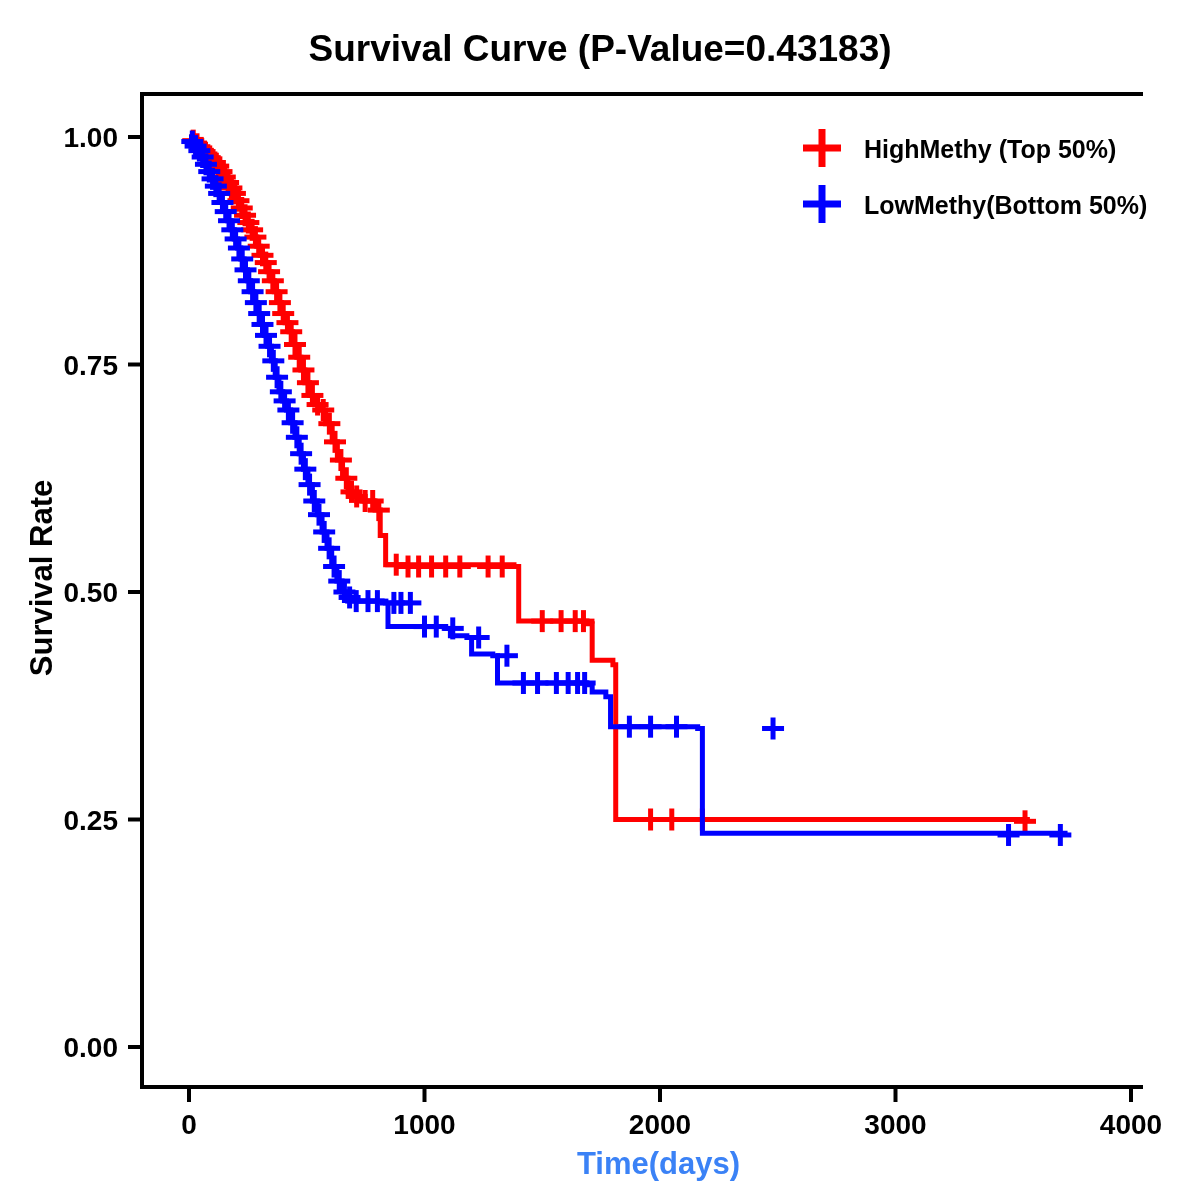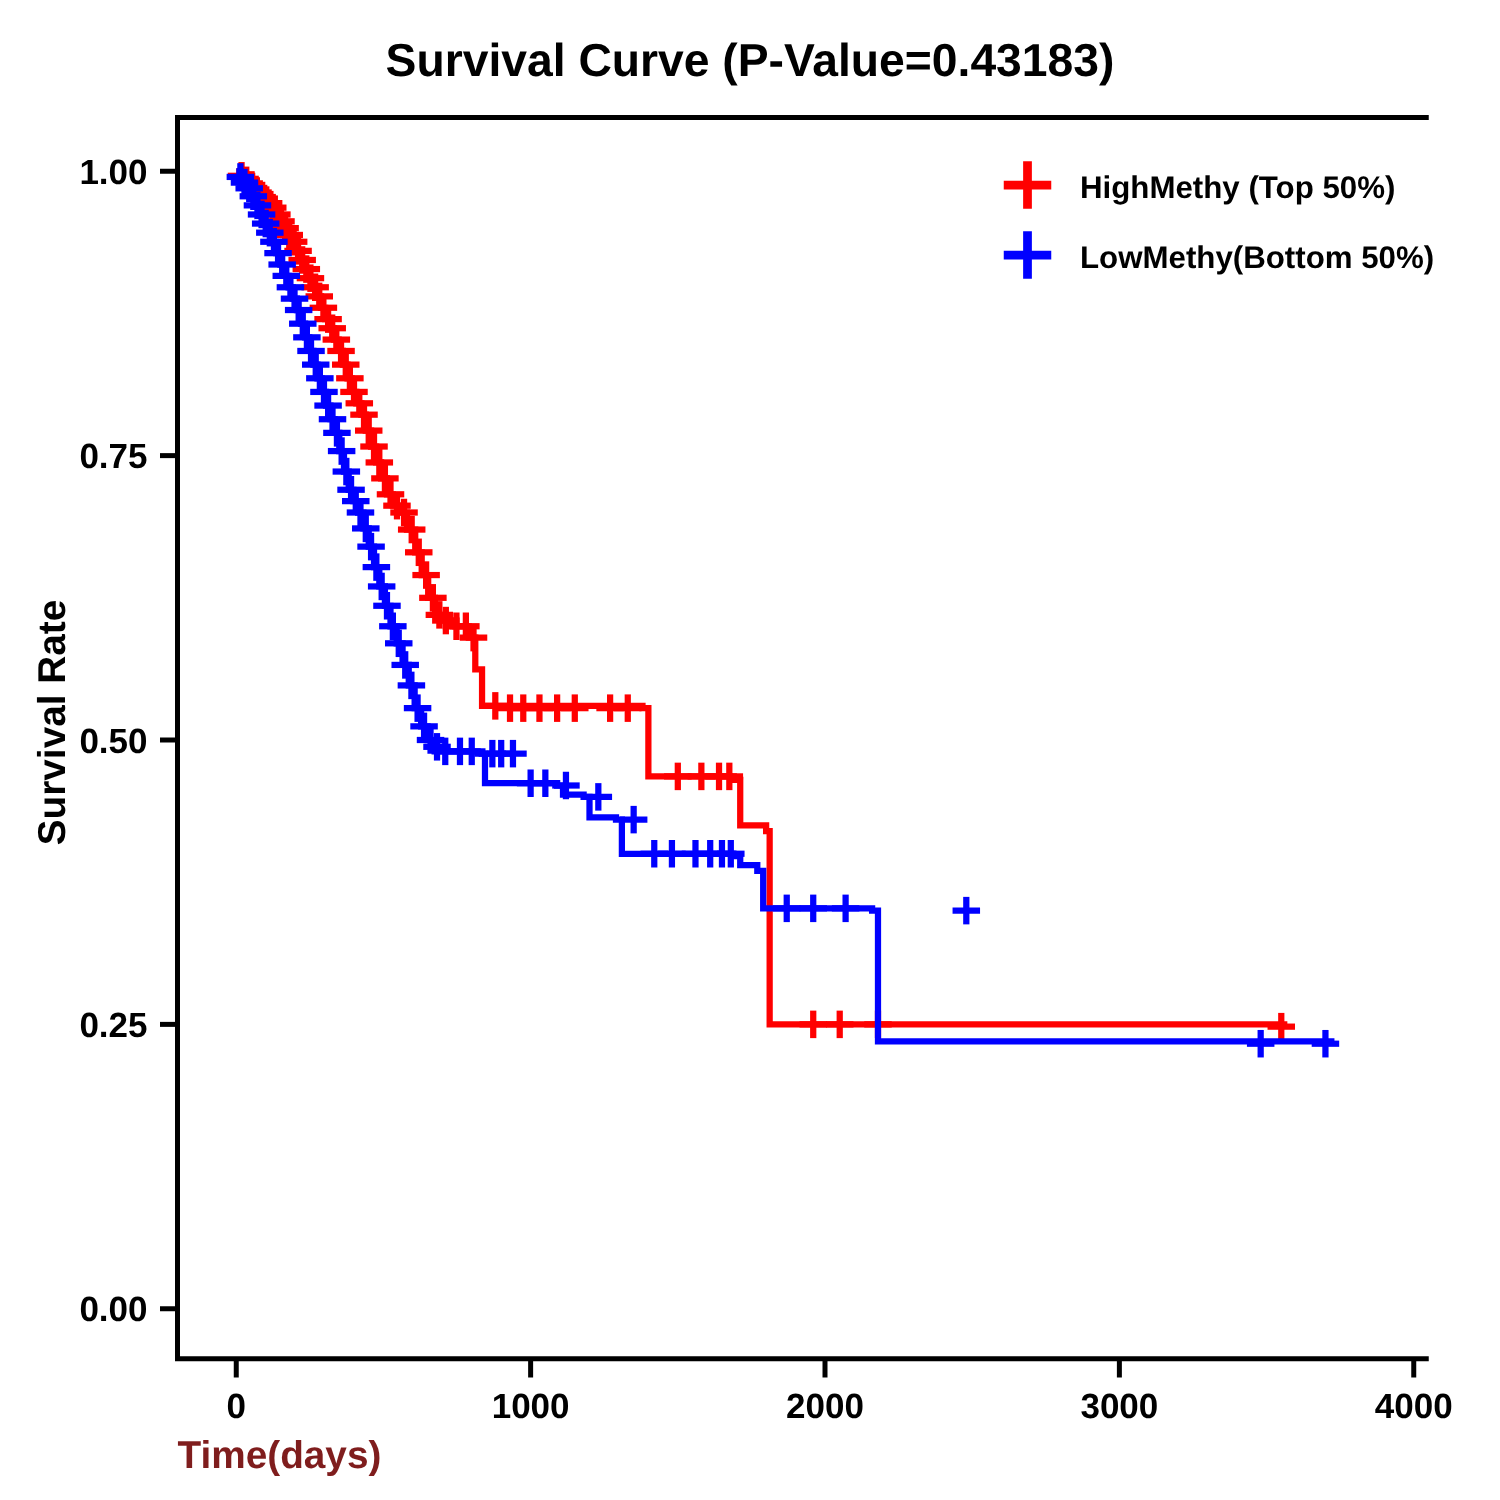--- a/index.html
+++ b/index.html
@@ -40,27 +40,28 @@
     text-align: center;
     transform: rotate(-90deg);
     transform-origin: center center;
     font-family: "Liberation Sans", sans-serif;
     font-size: 31px;
     font-weight: bold;
     color: #000000;
   }
   #x-axis-label {
     position: absolute;
-    left: 142px;
+    left: 158px;
     top: 1134px;
     width: 1001px;
+    text-align: center;
     font-family: "Liberation Sans", sans-serif;
     font-size: 31px;
     font-weight: bold;
-    color: #7f1d1d;
+    color: #3b82f6;
   }
   svg.plot {
     position: absolute;
     left: 0;
     top: 0;
   }
   text.tick {
     font-family: "Liberation Sans", sans-serif;
     font-size: 28px;
     font-weight: bold;

